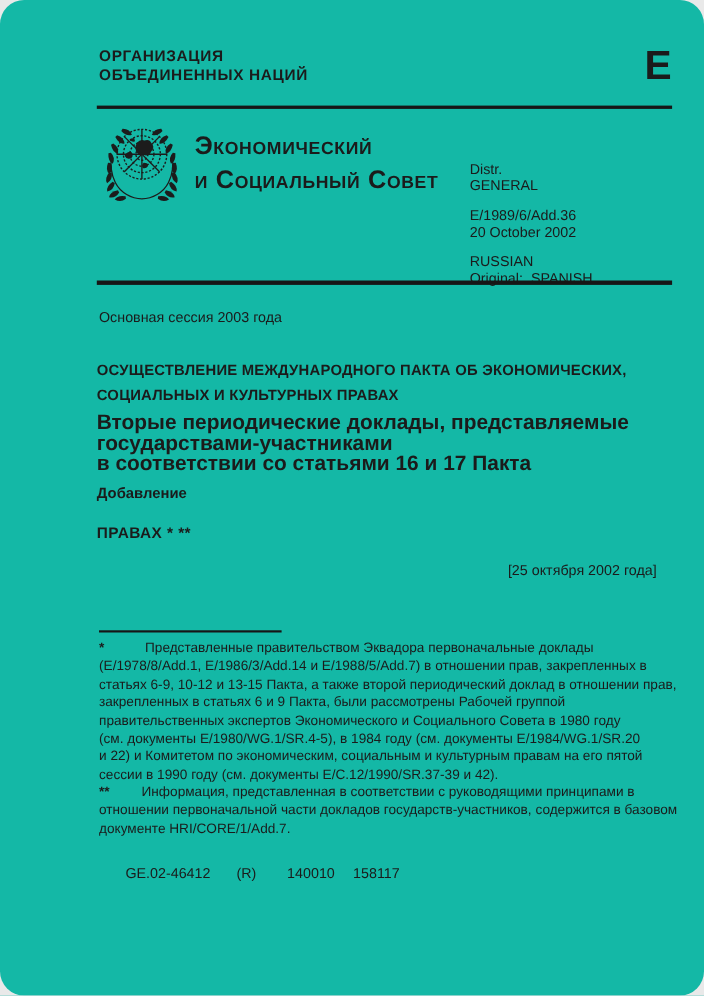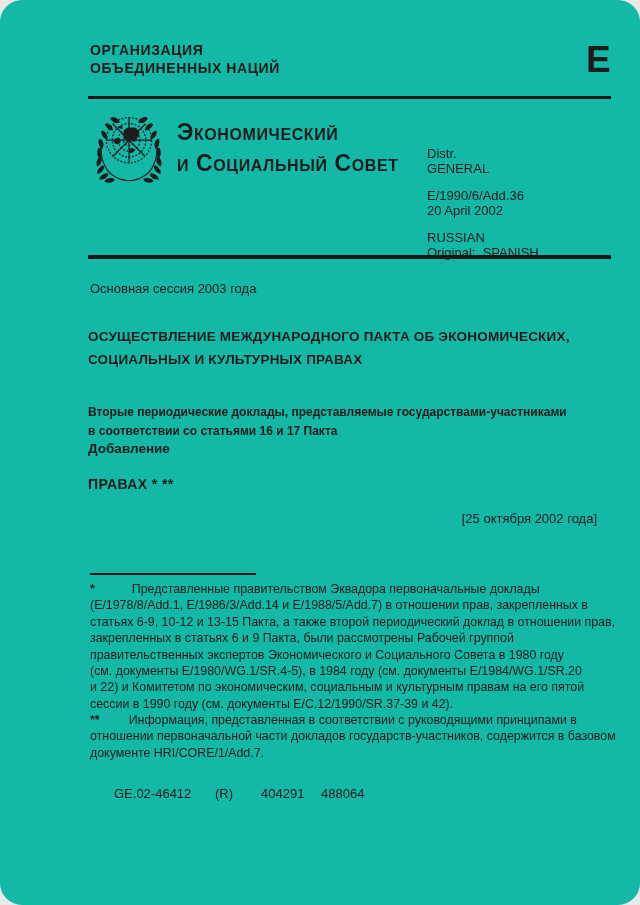--- a/index.html
+++ b/index.html
@@ -22,21 +22,21 @@
     position:absolute;left:177px;top:117px;
     font-size:23px;line-height:31px;font-weight:600;
     font-variant:small-caps;letter-spacing:.6px;
   }
   .docinfo{position:absolute;left:427px;top:111px;font-size:13px;line-height:14.5px;margin-top:36px;}
   .docinfo .group{margin-bottom:13px;}
   
   .session{position:absolute;left:90px;top:281px;font-size:13px;}
   .centered{position:absolute;left:88px;width:524px;text-align:left;font-weight:bold;}
   .title{top:326px;font-size:13.5px;line-height:22.5px;letter-spacing:.2px;}
-  .subtitle{top:403px;font-size:12px;line-height:18.5px;}
+  .subtitle{top:376px;font-size:19px;line-height:18.5px;}
   .addendum{top:441px;font-size:13.5px;}
   .country{top:476px;font-size:14px;letter-spacing:.4px;}
   .datebracket{position:absolute;right:43px;top:511px;font-size:13px;text-align:right;}
   
   .fn-rule{position:absolute;left:90px;top:573px;width:166px;height:2px;background:#161616;}
   .footnote{position:absolute;left:90px;width:548px;margin:0;font-size:12.4px;line-height:16.4px;}
   .fn1{top:581px;}
   .fn2{top:712px;}
   .fn-marker{display:inline-block;font-weight:bold;}
   .gap1{display:inline-block;width:37px;}
@@ -105,22 +105,22 @@
 
   <div class="council pre">Экономический
 и Социальный Совет</div>
 
   <div class="docinfo">
     <div class="group">
       <div>Distr.</div>
       <div>GENERAL</div>
     </div>
     <div class="group">
-      <div>E/1990/6/Add.36</div>
-      <div>20 April 2002</div>
+      <div>E/1989/6/Add.36</div>
+      <div>20 October 2002</div>
     </div>
     <div class="group">
       <div>RUSSIAN</div>
       <div class="pre">Original:  SPANISH</div>
     </div>
   </div>
 
   <div class="rule rule-mid"></div>
 
   <div class="session">Основная сессия 2003 года</div>
@@ -143,16 +143,16 @@
 (см. документы E/1980/WG.1/SR.4-5), в 1984 году (см. документы E/1984/WG.1/SR.20
 и 22) и Комитетом по экономическим, социальным и культурным правам на его пятой
 сессии в 1990 году (см. документы E/C.12/1990/SR.37-39 и 42).</span></p>
 
   <p class="footnote fn2"><span class="fn-marker">**</span><span class="gap2"></span><span class="pre">Информация, представленная в соответствии с руководящими принципами в
 отношении первоначальной части докладов государств-участников, содержится в базовом
 документе HRI/CORE/1/Add.7.</span></p>
 
   <span class="footer-item f-ge">GE.02-46412</span>
   <span class="footer-item f-r">(R)</span>
-  <span class="footer-item f-c1">404291</span>
-  <span class="footer-item f-c2">488064</span>
+  <span class="footer-item f-c1">140010</span>
+  <span class="footer-item f-c2">158117</span>
 
 </div>
 
 </body></html>

